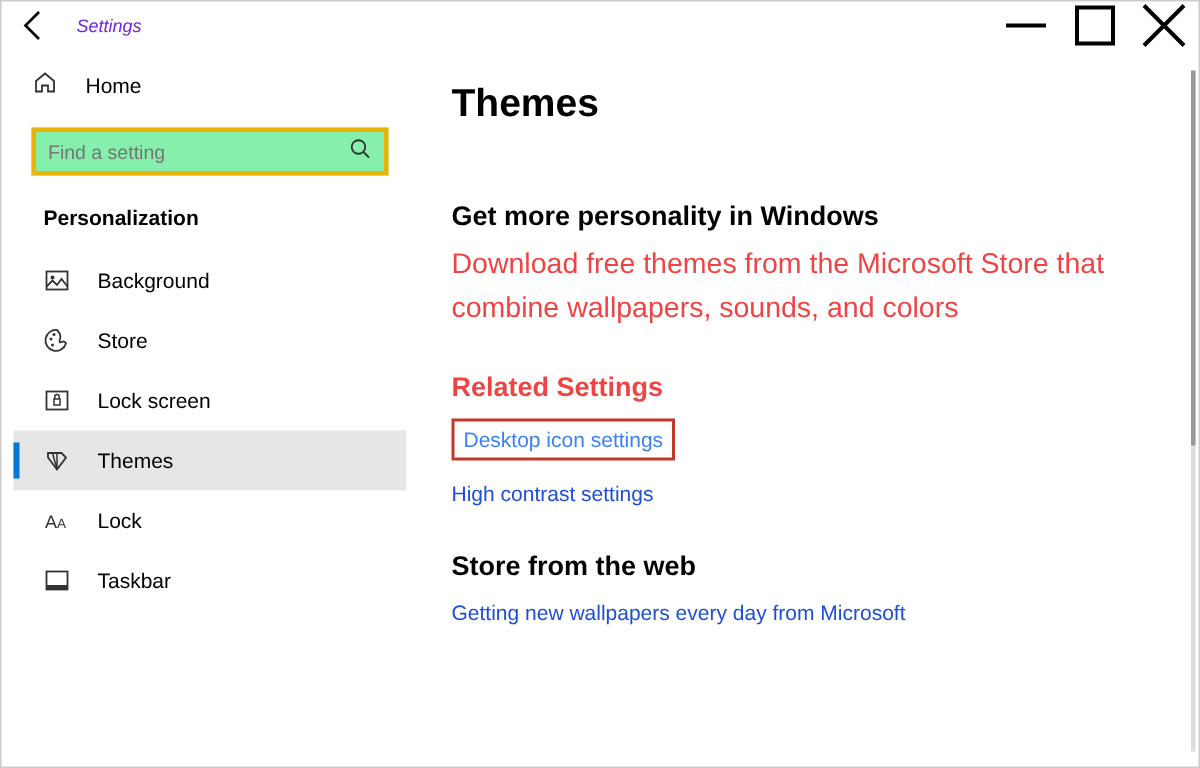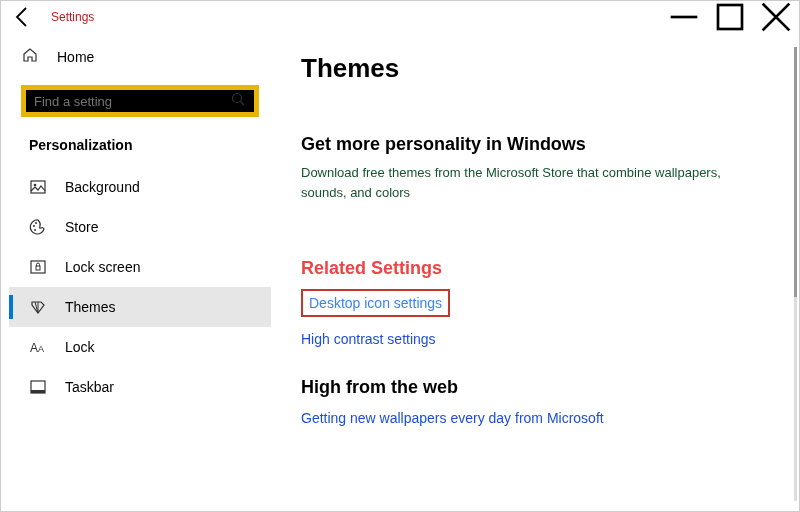--- a/index.html
+++ b/index.html
@@ -1,49 +1,49 @@
 <!DOCTYPE html>
 <html><head>
   <meta charset="utf-8">
   <style>
     * { margin: 0; padding: 0; box-sizing: border-box; font-family: "Segoe UI", -apple-system, sans-serif; }
     body { background: #fff; width: 800px; height: 512px; overflow: hidden; position: relative; }
     .window { width: 100%; height: 100%; border: 1px solid #ccc; display: flex; flex-direction: column; }
     
     .titlebar { height: 32px; display: flex; align-items: center; padding-left: 10px; }
     .titlebar .back { width: 24px; height: 24px; display: flex; align-items: center; justify-content: center; cursor: pointer; }
-    .titlebar .title { font-size: 12px; margin-left: 16px; color: #b91c1c; }
+    .titlebar .title { font-size: 12px; margin-left: 16px; color: #6d28d9; font-style: italic; }
     .window-controls { margin-left: auto; display: flex; }
     .window-controls .ctl { width: 46px; height: 32px; display: flex; align-items: center; justify-content: center; cursor: pointer; }
     
     .body { flex: 1; display: flex; overflow: hidden; }
     
     .sidebar { width: 270px; padding: 4px 0 0 8px; display: flex; flex-direction: column; }
     .home-item { display: flex; align-items: center; height: 40px; padding-left: 12px; cursor: pointer; }
     .home-item .icon { width: 18px; margin-right: 18px; color: #333; }
     .home-item .label { font-size: 14px; color: #000; }
     
-    .searchbox { margin: 8px 12px 12px 12px; height: 32px; border: 5px solid #eab308; display: flex; align-items: center; padding: 0 8px; background: #000000; }
+    .searchbox { margin: 8px 12px 12px 12px; height: 32px; border: 3px solid #eab308; display: flex; align-items: center; padding: 0 8px; background: #86efac; }
     .searchbox input { border: none; outline: none; flex: 1; font-size: 13px; color: #666; background: transparent; }
     .searchbox .sicon { width: 16px; color: #333; }
     
     .category { font-size: 14px; font-weight: 600; padding: 8px 0 14px 20px; color: #000; }
     
     .nav { display: flex; flex-direction: column; }
     .nav-item { display: flex; align-items: center; height: 40px; padding-left: 20px; cursor: pointer; position: relative; }
     .nav-item.active::before { content: ""; position: absolute; left: 0; top: 8px; bottom: 8px; width: 4px; background: #0078d4; }
     .nav-item.active { background: #e6e6e6; }
     .nav-item .icon { width: 18px; margin-right: 18px; color: #333; display: flex; align-items: center; justify-content: center; }
     .nav-item .label { font-size: 14px; color: #000; }
     
     .content { flex: 1; padding: 20px 30px 0 30px; overflow-y: auto; position: relative; }
     .page-title { font-size: 26px; font-weight: 600; color: #000; margin-bottom: 50px; }
     
     .section-title { font-size: 18px; font-weight: 600; color: #000; margin-bottom: 8px; }
-    .section-desc { font-size: 13px; color: #14532d; line-height: 1.5; margin-bottom: 56px; max-width: 450px; }
+    .section-desc { font-size: 19px; color: #ef4444; line-height: 1.5; margin-bottom: 28px; max-width: 450px; }
     
     .related-title { font-size: 18px; font-weight: 600; color: #ef4444; margin-bottom: 10px; }
     .link { font-size: 14px; color: #1d4ed8; cursor: pointer; display: block; margin-bottom: 16px; }
     .link.highlighted { color: #3b82f6; border: 2px solid #c0392b; padding: 4px 6px; display: inline-block; margin-bottom: 14px; }
     
     .help-title { font-size: 18px; font-weight: 600; color: #000; margin-top: 30px; margin-bottom: 12px; }
     
     .scrollbar { position: absolute; right: 2px; top: 14px; bottom: 10px; width: 3px; background: #ddd; }
     .scrollbar .thumb { position: absolute; left: 0; right: 0; top: 0; height: 55%; background: #999; }
     
@@ -169,21 +169,21 @@
     <div class="content">
       <div class="page-title">Themes</div>
       
       <div class="section-title">Get more personality in Windows</div>
       <div class="section-desc">Download free themes from the Microsoft Store that combine wallpapers, sounds, and colors</div>
       
       <div class="related-title">Related Settings</div>
       <span class="link highlighted">Desktop icon settings</span><br>
       <span class="link">High contrast settings</span>
       
-      <div class="help-title">High from the web</div>
+      <div class="help-title">Store from the web</div>
       <span class="link">Getting new wallpapers every day from Microsoft</span>
       
       <div class="scrollbar">
         <div class="thumb"></div>
       </div>
     </div>
 
   </div>
 </div>
 

